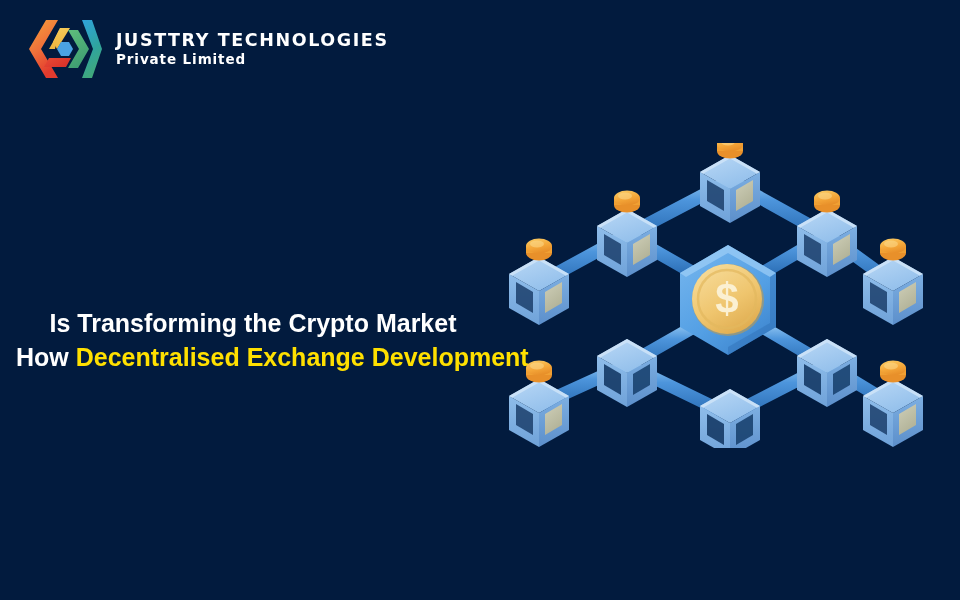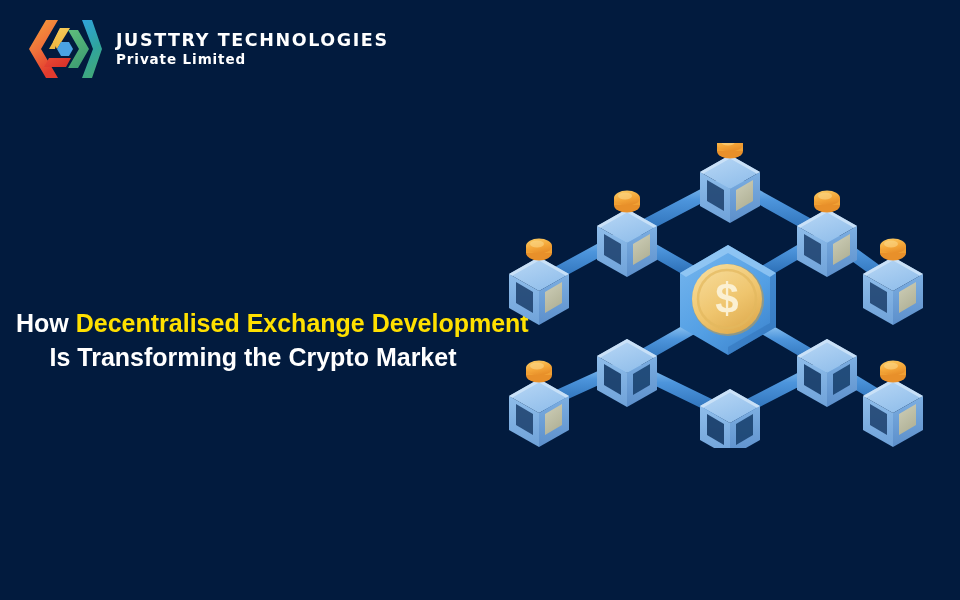--- a/index.html
+++ b/index.html
@@ -110,22 +110,22 @@
       <path d="M37 24 L45 24 L49 31 L45 38 L37 38 L33 31 Z" fill="#4BA3E3"></path>
     </svg>
 
     <div id="logo-text">
       <div id="logo-title">JUSTTRY TECHNOLOGIES</div>
       <div id="logo-sub">Private Limited</div>
     </div>
   </div>
 
   <div id="headline">
+    <div class="hl-line" id="hl-line2">Is Transforming the Crypto Market</div>
     <div class="hl-line"><span>How </span><span class="hl-accent">Decentralised Exchange Development</span></div>
-    <div class="hl-line" id="hl-line2">Is Transforming the Crypto Market</div>
   </div>
 
   <div id="illustration">
     <svg viewBox="0 0 430 305">
       <defs>
         <linearGradient id="pipeH" x1="0" y1="0" x2="0" y2="1">
           <stop offset="0%" stop-color="#8FC4F0"></stop>
           <stop offset="35%" stop-color="#4D95DC"></stop>
           <stop offset="100%" stop-color="#2A6DB5"></stop>
         </linearGradient>

